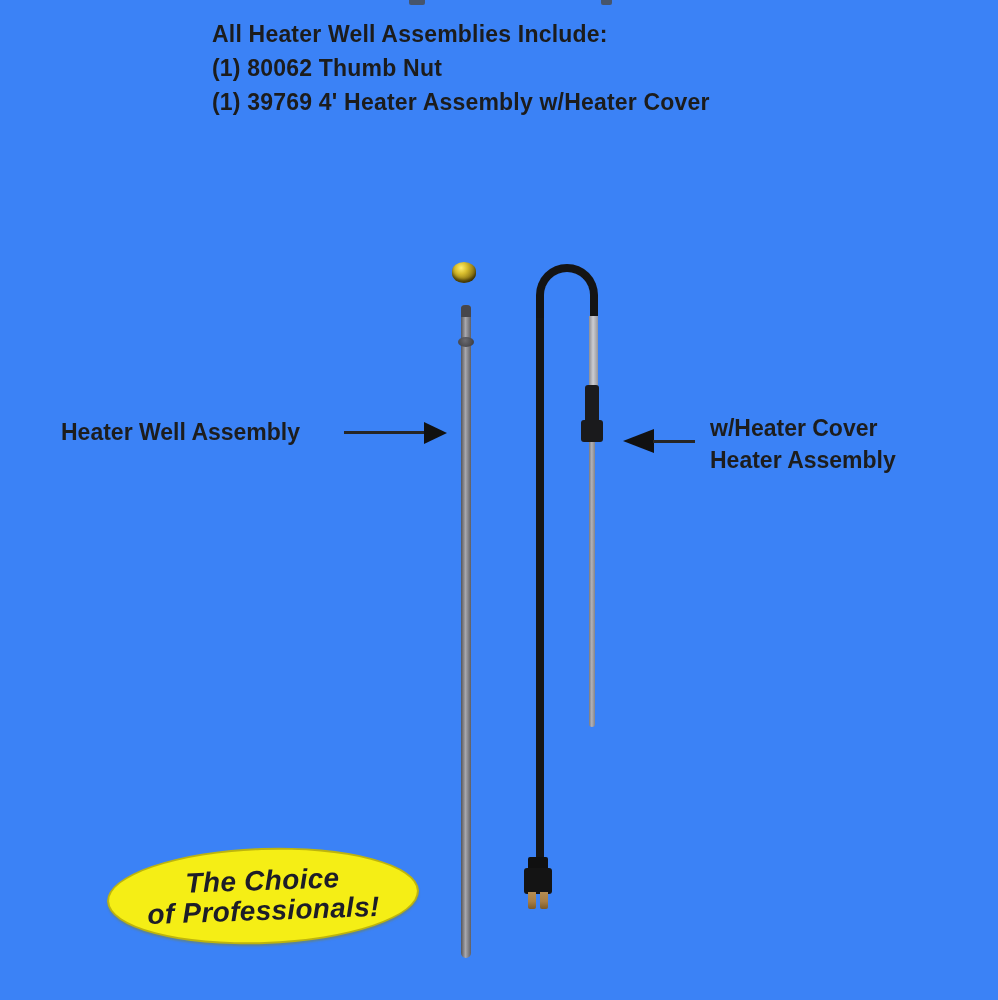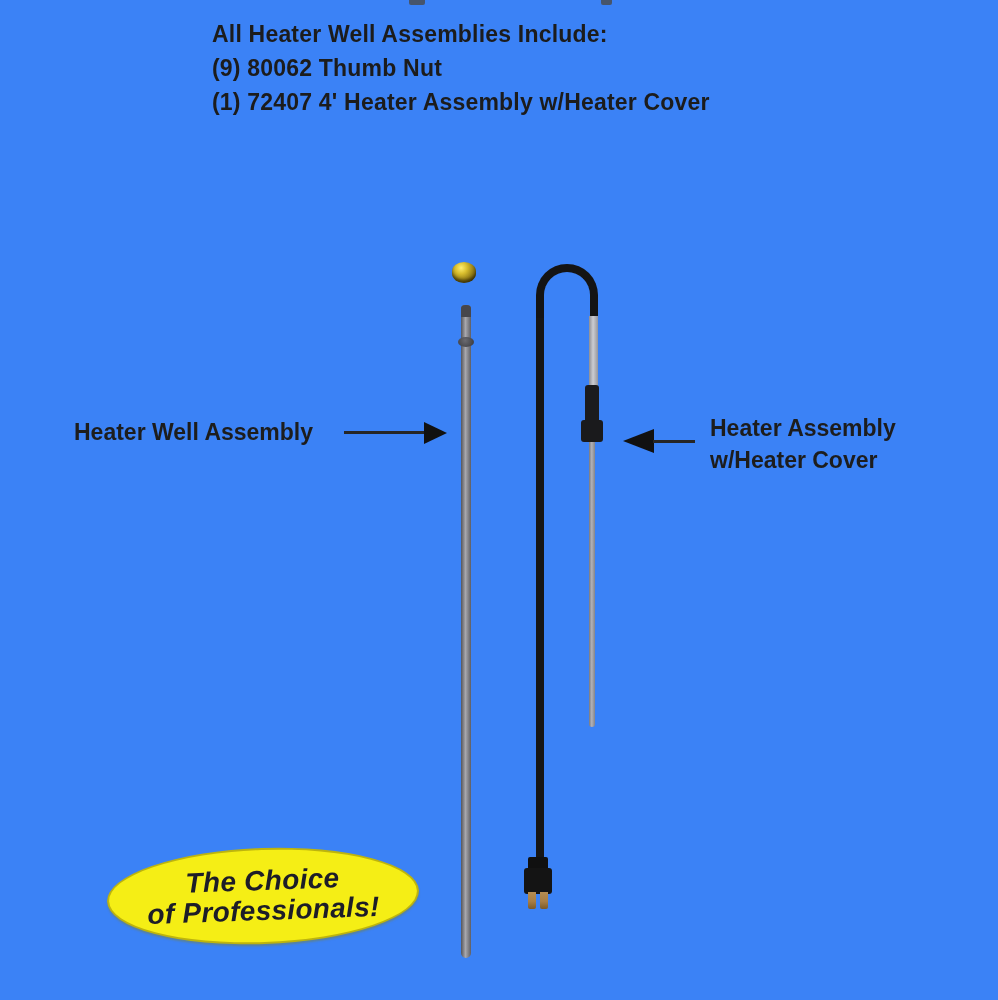--- a/index.html
+++ b/index.html
@@ -95,21 +95,21 @@
   }
   .prong.left { left: 528px; }
   .prong.right { left: 540px; }
 
   
   .pointer-label {
     position: absolute;
     font-size: 23px; font-weight: bold; color: #1d1d1d;
     white-space: nowrap; line-height: 32px;
   }
-  .label-left { left: 74px; top: 416px; }
+  .label-left { left: 61px; top: 416px; }
   .label-right { left: 710px; top: 412px; }
   .arrow-line { position: absolute; height: 3px; background: #262626; }
   .arrow-line.to-well { left: 344px; top: 431px; width: 81px; }
   .arrow-line.to-cover { left: 653px; top: 440px; width: 42px; }
   .arrowhead-right {
     position: absolute; left: 424px; top: 422px; width: 0; height: 0;
     border-top: 11px solid transparent; border-bottom: 11px solid transparent;
     border-left: 23px solid #111;
   }
   .arrowhead-left {
@@ -138,22 +138,22 @@
 </head>
 <body>
 
 <div class="canvas">
 
   <div class="crop-mark" style="left:409px;width:16px;"></div>
   <div class="crop-mark" style="left:601px;width:11px;"></div>
 
   <div class="parts-list">
     <div>All Heater Well Assemblies Include:</div>
-    <div>(9) 80062 Thumb Nut</div>
-    <div>(1) 72407 4' Heater Assembly w/Heater Cover</div>
+    <div>(1) 80062 Thumb Nut</div>
+    <div>(1) 39769 4' Heater Assembly w/Heater Cover</div>
   </div>
 
   <div>
     <div class="thumb-nut"></div>
     <div class="well-rod">
       <div class="well-rod-cap"></div>
     </div>
     <div class="well-rod-collar"></div>
   </div>
 
@@ -170,22 +170,22 @@
     <div class="prong right"></div>
   </div>
 
   <div class="pointer-label label-left">Heater Well Assembly</div>
   <div class="arrow-line to-well"></div>
   <div class="arrowhead-right"></div>
 
   <div class="arrowhead-left"></div>
   <div class="arrow-line to-cover"></div>
   <div class="pointer-label label-right">
+    <div>w/Heater Cover</div>
     <div>Heater Assembly</div>
-    <div>w/Heater Cover</div>
   </div>
 
   <div class="badge">
     <div class="badge-line">The Choice</div>
     <div class="badge-line">of Professionals!</div>
   </div>
 
 </div>
 
 </body></html>

